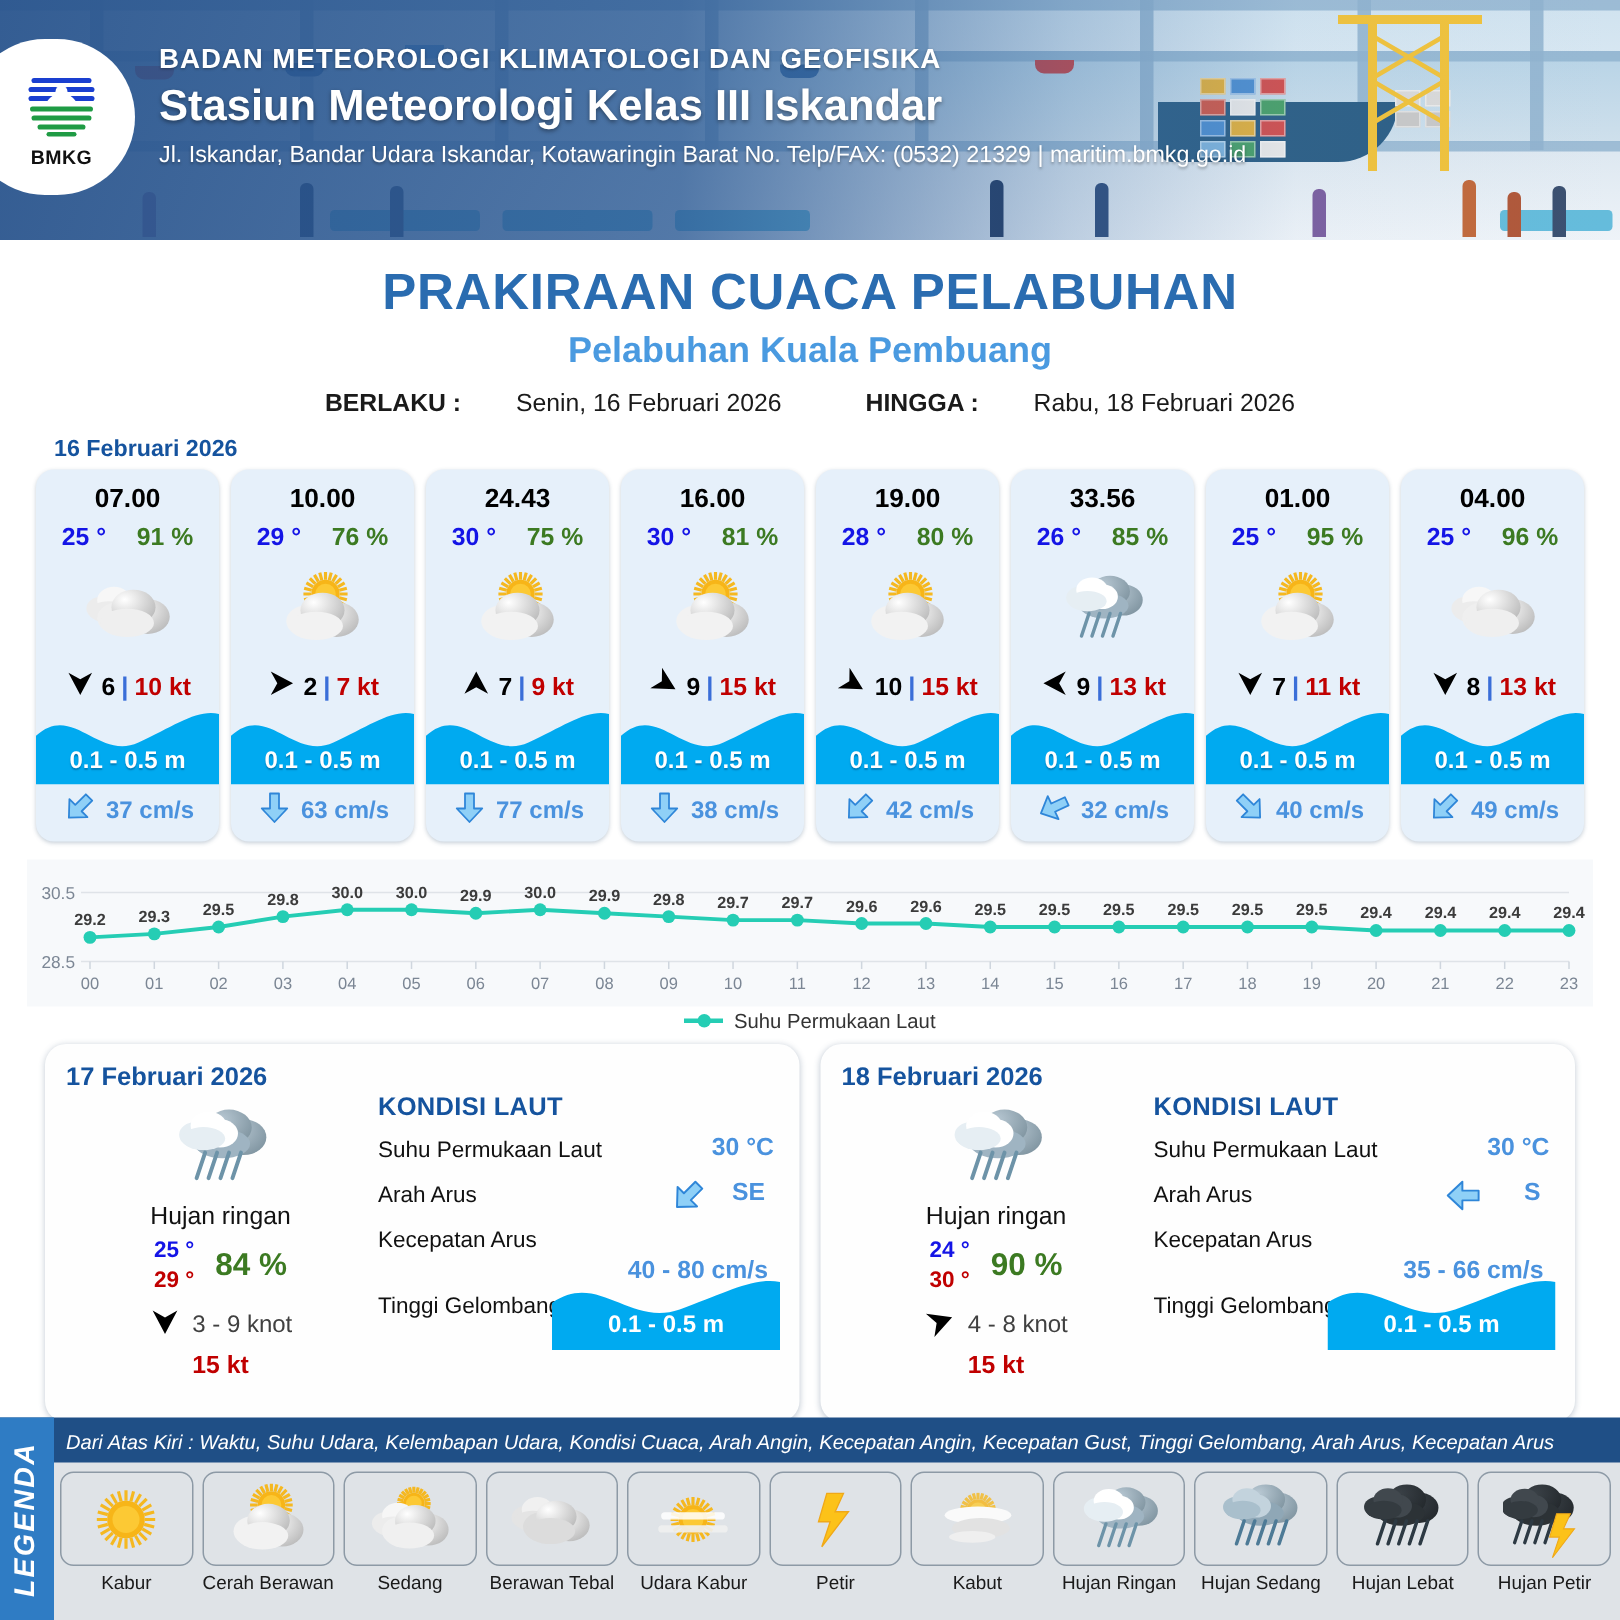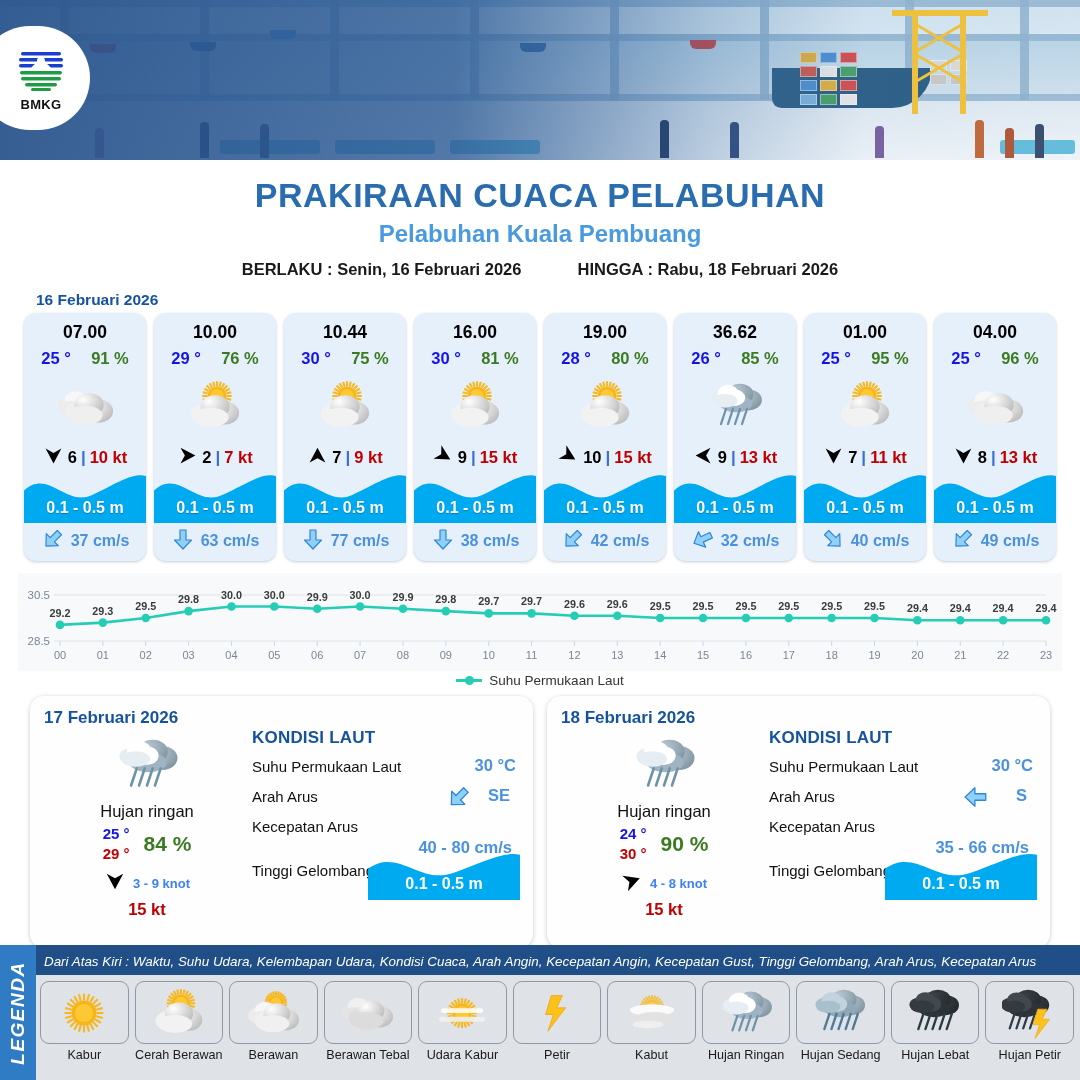--- a/index.html
+++ b/index.html
@@ -98,21 +98,21 @@
   }
   .title-sub {
     font-size: 24px; font-weight: bold; color: #4a9ae0; margin-top: 5px;
     text-shadow: 1px 1px 0 rgba(255,255,255,.9);
   }
   .validity {
     margin-top: 12px; font-size: 16.5px; color: #1a1a1a;
     display: flex; justify-content: center; gap: 56px;
   }
   .validity b { font-weight: bold; text-align: right; }
-  .validity span.val { font-weight: bold; }
+  .validity span.val { font-weight: normal; margin-left: 32px; }
 
   
   .date-label {
     margin: 12px 0 4px 36px; font-size: 15.5px; font-weight: bold; color: #15539e;
   }
   .cards {
     display: flex; gap: 8px; padding: 0 24px; justify-content: space-between;
   }
   .card {
     width: 128px; height: 248px;
@@ -182,21 +182,21 @@
   .p-temps {
     display: flex; align-items: center; justify-content: center; gap: 14px; margin-top: 4px;
   }
   .p-tcol { display: flex; flex-direction: column; }
   .p-tmin { font-size: 15px; font-weight: bold; color: #1414e6; }
   .p-tmax { font-size: 15px; font-weight: bold; color: #c00000; margin-top: 3px; }
   .p-hum { font-size: 21px; font-weight: bold; color: #3c7a22; }
   .p-wind {
     display: flex; align-items: center; justify-content: center; gap: 7px; margin-top: 8px;
   }
-  .p-wind-txt { font-size: 13px; font-weight: bold; color: #3b82f6; }
+  .p-wind-txt { font-size: 16px; font-weight: normal; color: #404040; }
   .p-gust { font-size: 16.5px; font-weight: bold; color: #c00000; margin-top: 4px; }
 
   .p-right { position: absolute; left: 222px; top: 32px; right: 9px; }
   .p-sea-title { font-size: 17px; font-weight: bold; color: #15539e; letter-spacing: .2px; }
   .p-line { position: relative; height: 30px; }
   .p-lab { font-size: 15px; color: #111; position: absolute; left: 0; top: 4px; }
   .p-val { font-size: 16.5px; font-weight: bold; color: #4a92de; position: absolute; }
   .p-wave-holder { position: absolute; right: 4px; bottom: -8px; width: 152px; height: 54px; }
   .p-wave-svg { width: 152px; height: 54px; display: block; }
   .p-wave-label {
@@ -320,20 +320,25 @@
       <g fill="#1f9b44">
         <rect x="5" y="27" width="42" height="3.4" rx="1.7"></rect>
         <rect x="6" y="33" width="40" height="3.4" rx="1.7"></rect>
         <rect x="10" y="39" width="32" height="3.4" rx="1.7"></rect>
         <rect x="16" y="44" width="20" height="3" rx="1.5"></rect>
       </g>
     </svg>
     <div class="logo-text">BMKG</div>
   </div>
 
+  <div class="hdr-texts">
+    <div class="hdr-l1">BADAN METEOROLOGI KLIMATOLOGI DAN GEOFISIKA</div>
+    <div class="hdr-l2">Stasiun Meteorologi Kelas III Iskandar</div>
+    <div class="hdr-l3">Jl. Iskandar, Bandar Udara Iskandar, Kotawaringin Barat No. Telp/FAX: (0532) 21329 | maritim.bmkg.go.id</div>
+  </div>
 </div>
 
 <div class="title-wrap">
   <div class="title-main">PRAKIRAAN CUACA PELABUHAN</div>
   <div class="title-sub">Pelabuhan Kuala Pembuang</div>
   <div class="validity">
     <div>
       <b>BERLAKU :</b>
       <span class="val">Senin, 16 Februari 2026</span>
     </div>
@@ -478,21 +483,21 @@
       <div class="c-wave-label">0.1 - 0.5 m</div>
     </div>
     <div class="c-cur">
       <span><svg width="24" height="24" viewBox="0 0 24 24" style="transform:rotate(90deg)">
     <path d="M3 9 L13 9 L13 3.5 L22 12 L13 20.5 L13 15 L3 15 Z" fill="#8fd0f7" stroke="#2f86d8" stroke-width="1.2" stroke-linejoin="round"></path>
   </svg></span>
       <span class="c-cur-val">63 cm/s</span>
     </div>
     </div>
     <div class="card">
-    <div class="c-time">10.44</div>
+    <div class="c-time">24.43</div>
     <div class="c-row">
       <span class="c-temp">30 °</span>
       <span class="c-hum">75 %</span>
     </div>
     <div class="c-icon">
         <svg width="70" height="58" viewBox="0 0 70 58">
           <defs>
     <radialGradient id="gw" cx="30%" cy="28%" r="85%">
     <stop offset="0%" stop-color="#ffffff"></stop>
               <stop offset="100%" stop-color="#b8b8b8"></stop>
@@ -718,21 +723,21 @@
       <div class="c-wave-label">0.1 - 0.5 m</div>
     </div>
     <div class="c-cur">
       <span><svg width="24" height="24" viewBox="0 0 24 24" style="transform:rotate(135deg)">
     <path d="M3 9 L13 9 L13 3.5 L22 12 L13 20.5 L13 15 L3 15 Z" fill="#8fd0f7" stroke="#2f86d8" stroke-width="1.2" stroke-linejoin="round"></path>
   </svg></span>
       <span class="c-cur-val">42 cm/s</span>
     </div>
     </div>
     <div class="card">
-    <div class="c-time">36.62</div>
+    <div class="c-time">33.56</div>
     <div class="c-row">
       <span class="c-temp">26 °</span>
       <span class="c-hum">85 %</span>
     </div>
     <div class="c-icon">
         <svg width="70" height="58" viewBox="0 0 70 58">
           <defs>
     <radialGradient id="gw" cx="30%" cy="28%" r="85%">
     <stop offset="0%" stop-color="#ffffff"></stop>
               <stop offset="100%" stop-color="#b8b8b8"></stop>
@@ -1366,21 +1371,21 @@
     <ellipse cx="17.263448275862068" cy="32.73103448275862" rx="12.802758620689657" ry="6.7779310344827595" fill="#ececec"></ellipse>
   </g>
             <g>
     <ellipse cx="22.20689655172414" cy="35.724137931034484" rx="12.551724137931036" ry="9.655172413793103" fill="#f0f0f0"></ellipse>
     <ellipse cx="40.55172413793103" cy="34.758620689655174" rx="13.517241379310345" ry="10.620689655172415" fill="url(#gw)"></ellipse>
     <ellipse cx="31.862068965517242" cy="28.965517241379313" rx="13.517241379310345" ry="10.620689655172415" fill="url(#gw)"></ellipse>
     <ellipse cx="28" cy="38.62068965517241" rx="16.413793103448278" ry="8.689655172413794" fill="#f0f0f0"></ellipse>
   </g>
           </svg>
         </div>
-    <div class="li-label">Berawan</div>
+    <div class="li-label">Sedang</div>
       </div>
       <div class="li-cell">
     <div class="li-box">
           <svg width="56" height="56" viewBox="0 0 56 56">
             <defs>
     <radialGradient id="gw" cx="30%" cy="28%" r="85%">
     <stop offset="0%" stop-color="#ffffff"></stop>
                 <stop offset="100%" stop-color="#b8b8b8"></stop>
               </radialGradient>
     <radialGradient id="gd" cx="30%" cy="28%" r="85%">

